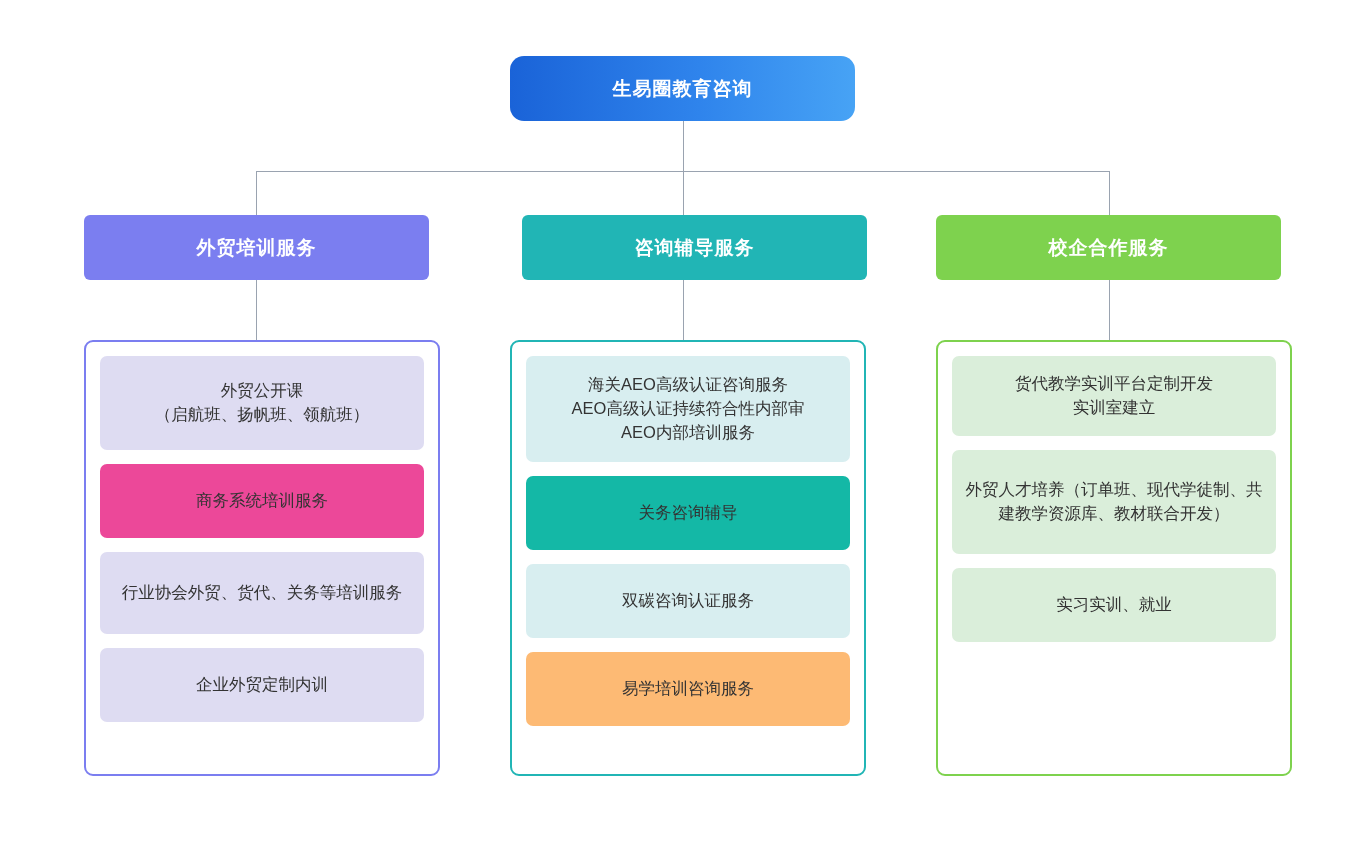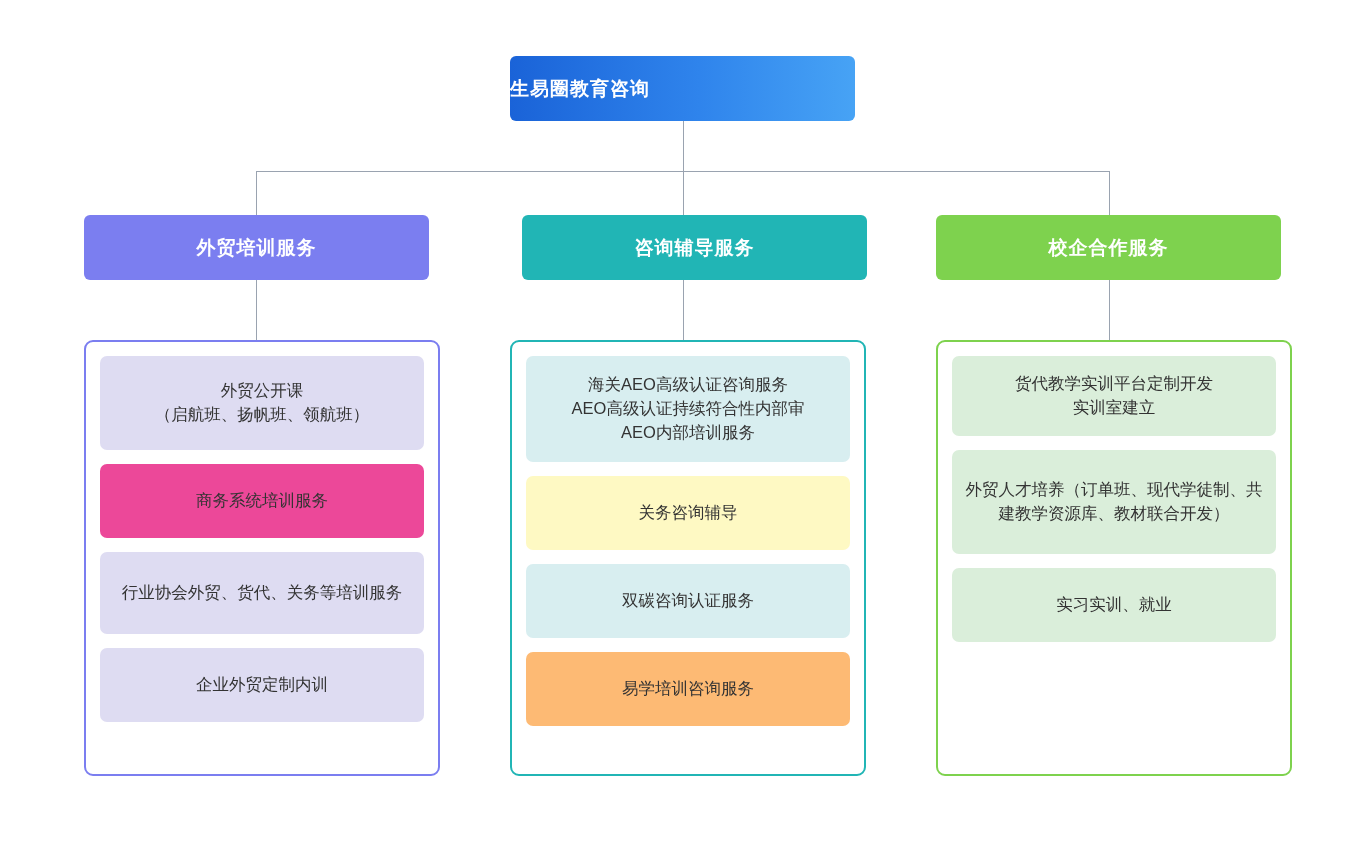--- a/index.html
+++ b/index.html
@@ -21,23 +21,24 @@
     height: 844px;
   }
 
   
   .root-node {
     position: absolute;
     left: 510px;
     top: 56px;
     width: 345px;
     height: 65px;
-    border-radius: 6px;
+    border-radius: 14px;
     display: flex;
     align-items: center;
+    justify-content: center;
     color: #ffffff;
     font-size: 19px;
     font-weight: bold;
     letter-spacing: 1px;
     background: linear-gradient(90deg, #1a63d8 0%, #2f84ec 55%, #47a3f5 100%);
     font-family: Liberation Serif, serif;
   }
 
   
   .conn {
@@ -158,21 +159,21 @@
   </div>
 
   <div class="col-panel panel-1">
     <div class="leaf-card" style="background:#d8eef0; height:106px;">
       <span>
         <span class="line">海关AEO高级认证咨询服务</span>
         <span class="line">AEO高级认证持续符合性内部审</span>
         <span class="line">AEO内部培训服务</span>
       </span>
     </div>
-    <div class="leaf-card" style="background:#fef9c3; height:74px;">
+    <div class="leaf-card" style="background:#14b8a6; height:74px;">
       <span class="line">关务咨询辅导</span>
     </div>
     <div class="leaf-card" style="background:#d8eef0; height:74px;">
       <span class="line">双碳咨询认证服务</span>
     </div>
     <div class="leaf-card" style="background:#fdba74; height:74px;">
       <span class="line">易学培训咨询服务</span>
     </div>
   </div>
 

